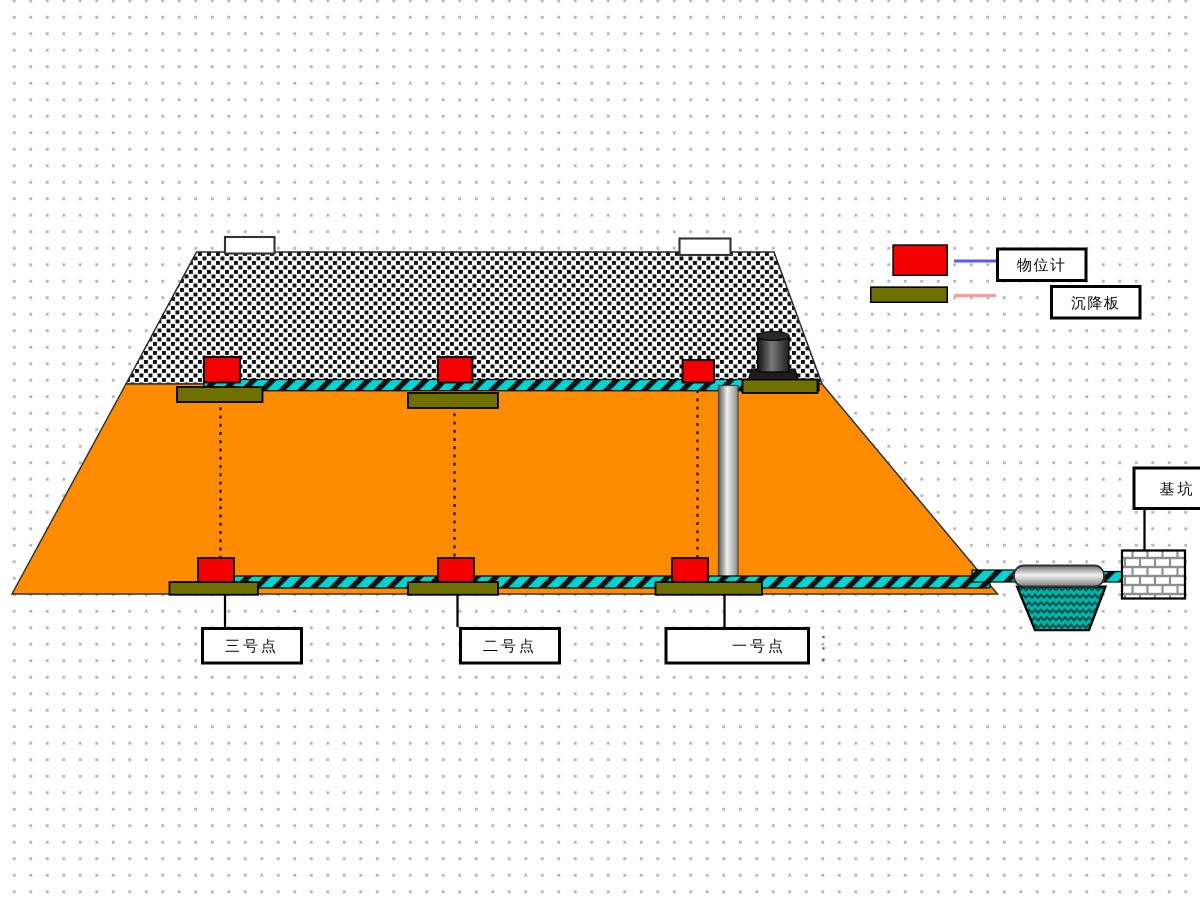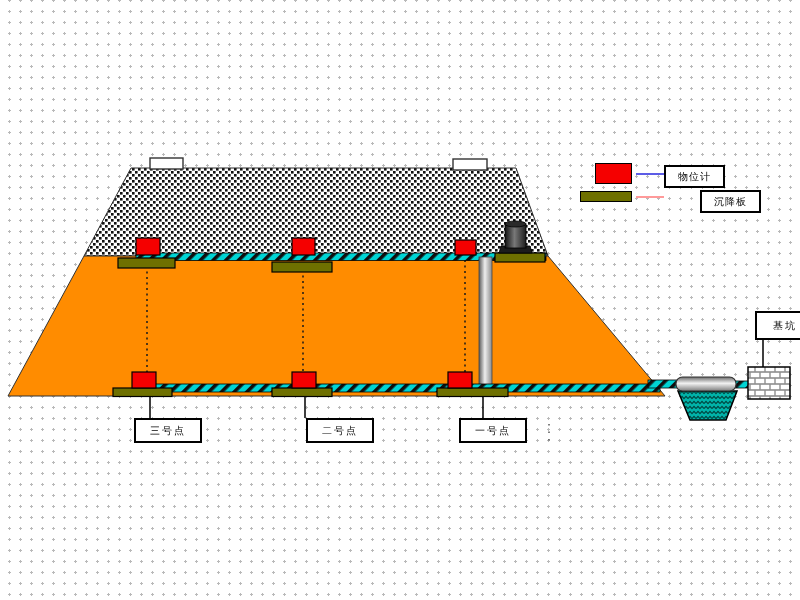--- a/index.html
+++ b/index.html
@@ -126,15 +126,15 @@
 
     <div class="legend-swatch" style="left:580px;top:191px;width:52px;height:11px;background:#6e7000;"></div>
     <div class="legend-line" style="left:636px;top:196px;width:28px;border-top:2px solid #ff9a9a;"></div>
     <div class="lbl-box" style="left:700px;top:190px;width:57px;height:19px;letter-spacing:1px;">沉降板</div>
   </div>
 
   <div class="lbl-box" style="left:755px;top:311px;width:56px;height:25px;">基坑</div>
 
   <div class="lbl-box" style="left:134px;top:418px;width:64px;height:21px;">三号点</div>
   <div class="lbl-box" style="left:278px;top:418px;width:64px;height:21px;margin-left:28px;">二号点</div>
-  <div class="lbl-box" style="left:459px;top:418px;width:64px;height:21px;">一号点</div>
+  <div class="lbl-box" style="left:443px;top:418px;width:64px;height:21px;padding-left:29px;">一号点</div>
 
 </div>
 
 </body></html>

